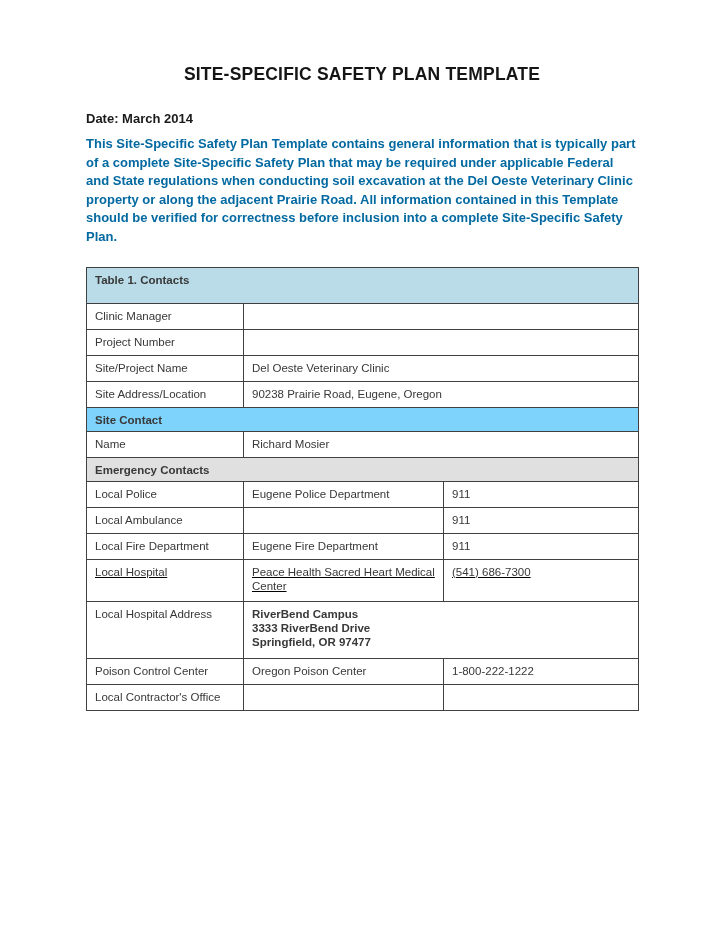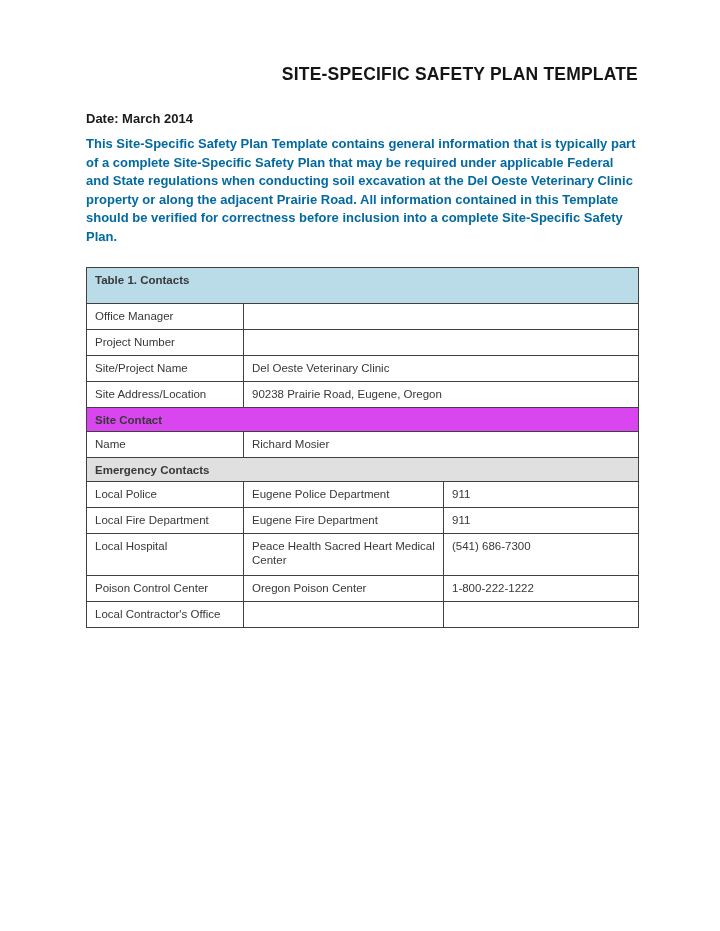--- a/index.html
+++ b/index.html
@@ -16,21 +16,21 @@
     overflow: hidden;
   }
   .doc {
     padding: 64px 82px 0 86px;
     width: 552px;
   }
   .title {
     font-size: 17.5px;
     font-weight: bold;
     color: #151515;
-    text-align: right;
+    text-align: center;
     letter-spacing: 0.2px;
     margin: 0 0 26px 0;
   }
   .date-line {
     font-size: 13px;
     font-weight: bold;
     color: #1a1a1a;
     margin: 14px 0 9px 0;
   }
   .intro {
@@ -53,21 +53,21 @@
     padding: 5px 8px 4px 8px;
     vertical-align: top;
     line-height: 14px;
     overflow: hidden;
   }
   td.value-cell { padding-left: 10px; margin-top: 26px; }
   tr.row-table-title { height: 36px; padding-left: 18px; }
   tr.row-normal { height: 26px; }
   tr.row-section { height: 23px; }
   tr.row-colhead { height: 27px; }
-  tr.row-hospital { height: 42px; }
+  tr.row-hospital { height: 42px; text-decoration: underline; }
   tr.row-address { height: 57px; }
   td.table-title-cell {
     font-size: 12.5px;
     font-weight: bold;
     color: #1c1c1c;
   }
   td.section-cell {
     font-size: 12px;
     font-weight: bold;
     color: #1c1c1c;
@@ -98,64 +98,77 @@
         <col style="width:200px">
         <col style="width:195px">
       </colgroup>
       <tbody>
 
         <tr class="row-table-title">
           <td colspan="3" class="table-title-cell" style="background:#b9dce8;">Table 1. Contacts</td>
         </tr>
 
         <tr class="row-normal">
-          <td class="label-cell">Office Manager</td>
+          <td class="label-cell">Clinic Manager</td>
           <td colspan="2" class="value-cell"></td>
         </tr>
         <tr class="row-normal">
           <td class="label-cell">Project Number</td>
           <td colspan="2" class="value-cell"></td>
         </tr>
         <tr class="row-normal">
           <td class="label-cell">Site/Project Name</td>
           <td colspan="2" class="value-cell">Del Oeste Veterinary Clinic</td>
         </tr>
         <tr class="row-normal">
           <td class="label-cell">Site Address/Location</td>
           <td colspan="2" class="value-cell">90238 Prairie Road, Eugene, Oregon</td>
         </tr>
 
         <tr class="row-section">
-          <td colspan="3" class="section-cell" style="background:#d946ef;">Site Contact</td>
+          <td colspan="3" class="section-cell" style="background:#7dd3fc;">Site Contact</td>
         </tr>
         <tr class="row-normal">
           <td class="label-cell">Name</td>
           <td colspan="2" class="value-cell">Richard Mosier</td>
         </tr>
 
         <tr class="row-section">
           <td colspan="3" class="section-cell" style="background:#e0e0e0;">Emergency Contacts</td>
         </tr>
 
         <tr class="row-normal">
           <td>Local Police</td>
           <td class="value-cell">Eugene Police Department</td>
           <td class="value-cell">911</td>
         </tr>
         <tr class="row-normal">
+          <td>Local Ambulance</td>
+          <td class="value-cell"></td>
+          <td class="value-cell">911</td>
+        </tr>
+        <tr class="row-normal">
           <td>Local Fire Department</td>
           <td class="value-cell">Eugene Fire Department</td>
           <td class="value-cell">911</td>
         </tr>
         <tr class="row-hospital">
           <td>Local Hospital</td>
           <td class="value-cell">Peace Health Sacred Heart Medical Center</td>
           <td class="value-cell">(541) 686-7300</td>
         </tr>
 
+        <tr class="row-address">
+          <td>Local Hospital Address</td>
+          <td colspan="2" class="value-cell bold-value">
+            <div>RiverBend Campus</div>
+            <div>3333 RiverBend Drive</div>
+            <div>Springfield, OR 97477</div>
+          </td>
+        </tr>
 
         <tr class="row-normal">
           <td>Poison Control Center</td>
           <td class="value-cell">Oregon Poison Center</td>
           <td class="value-cell">1-800-222-1222</td>
         </tr>
         <tr class="row-normal">
           <td>Local Contractor's Office</td>
           <td class="value-cell"></td>
           <td class="value-cell"></td>

